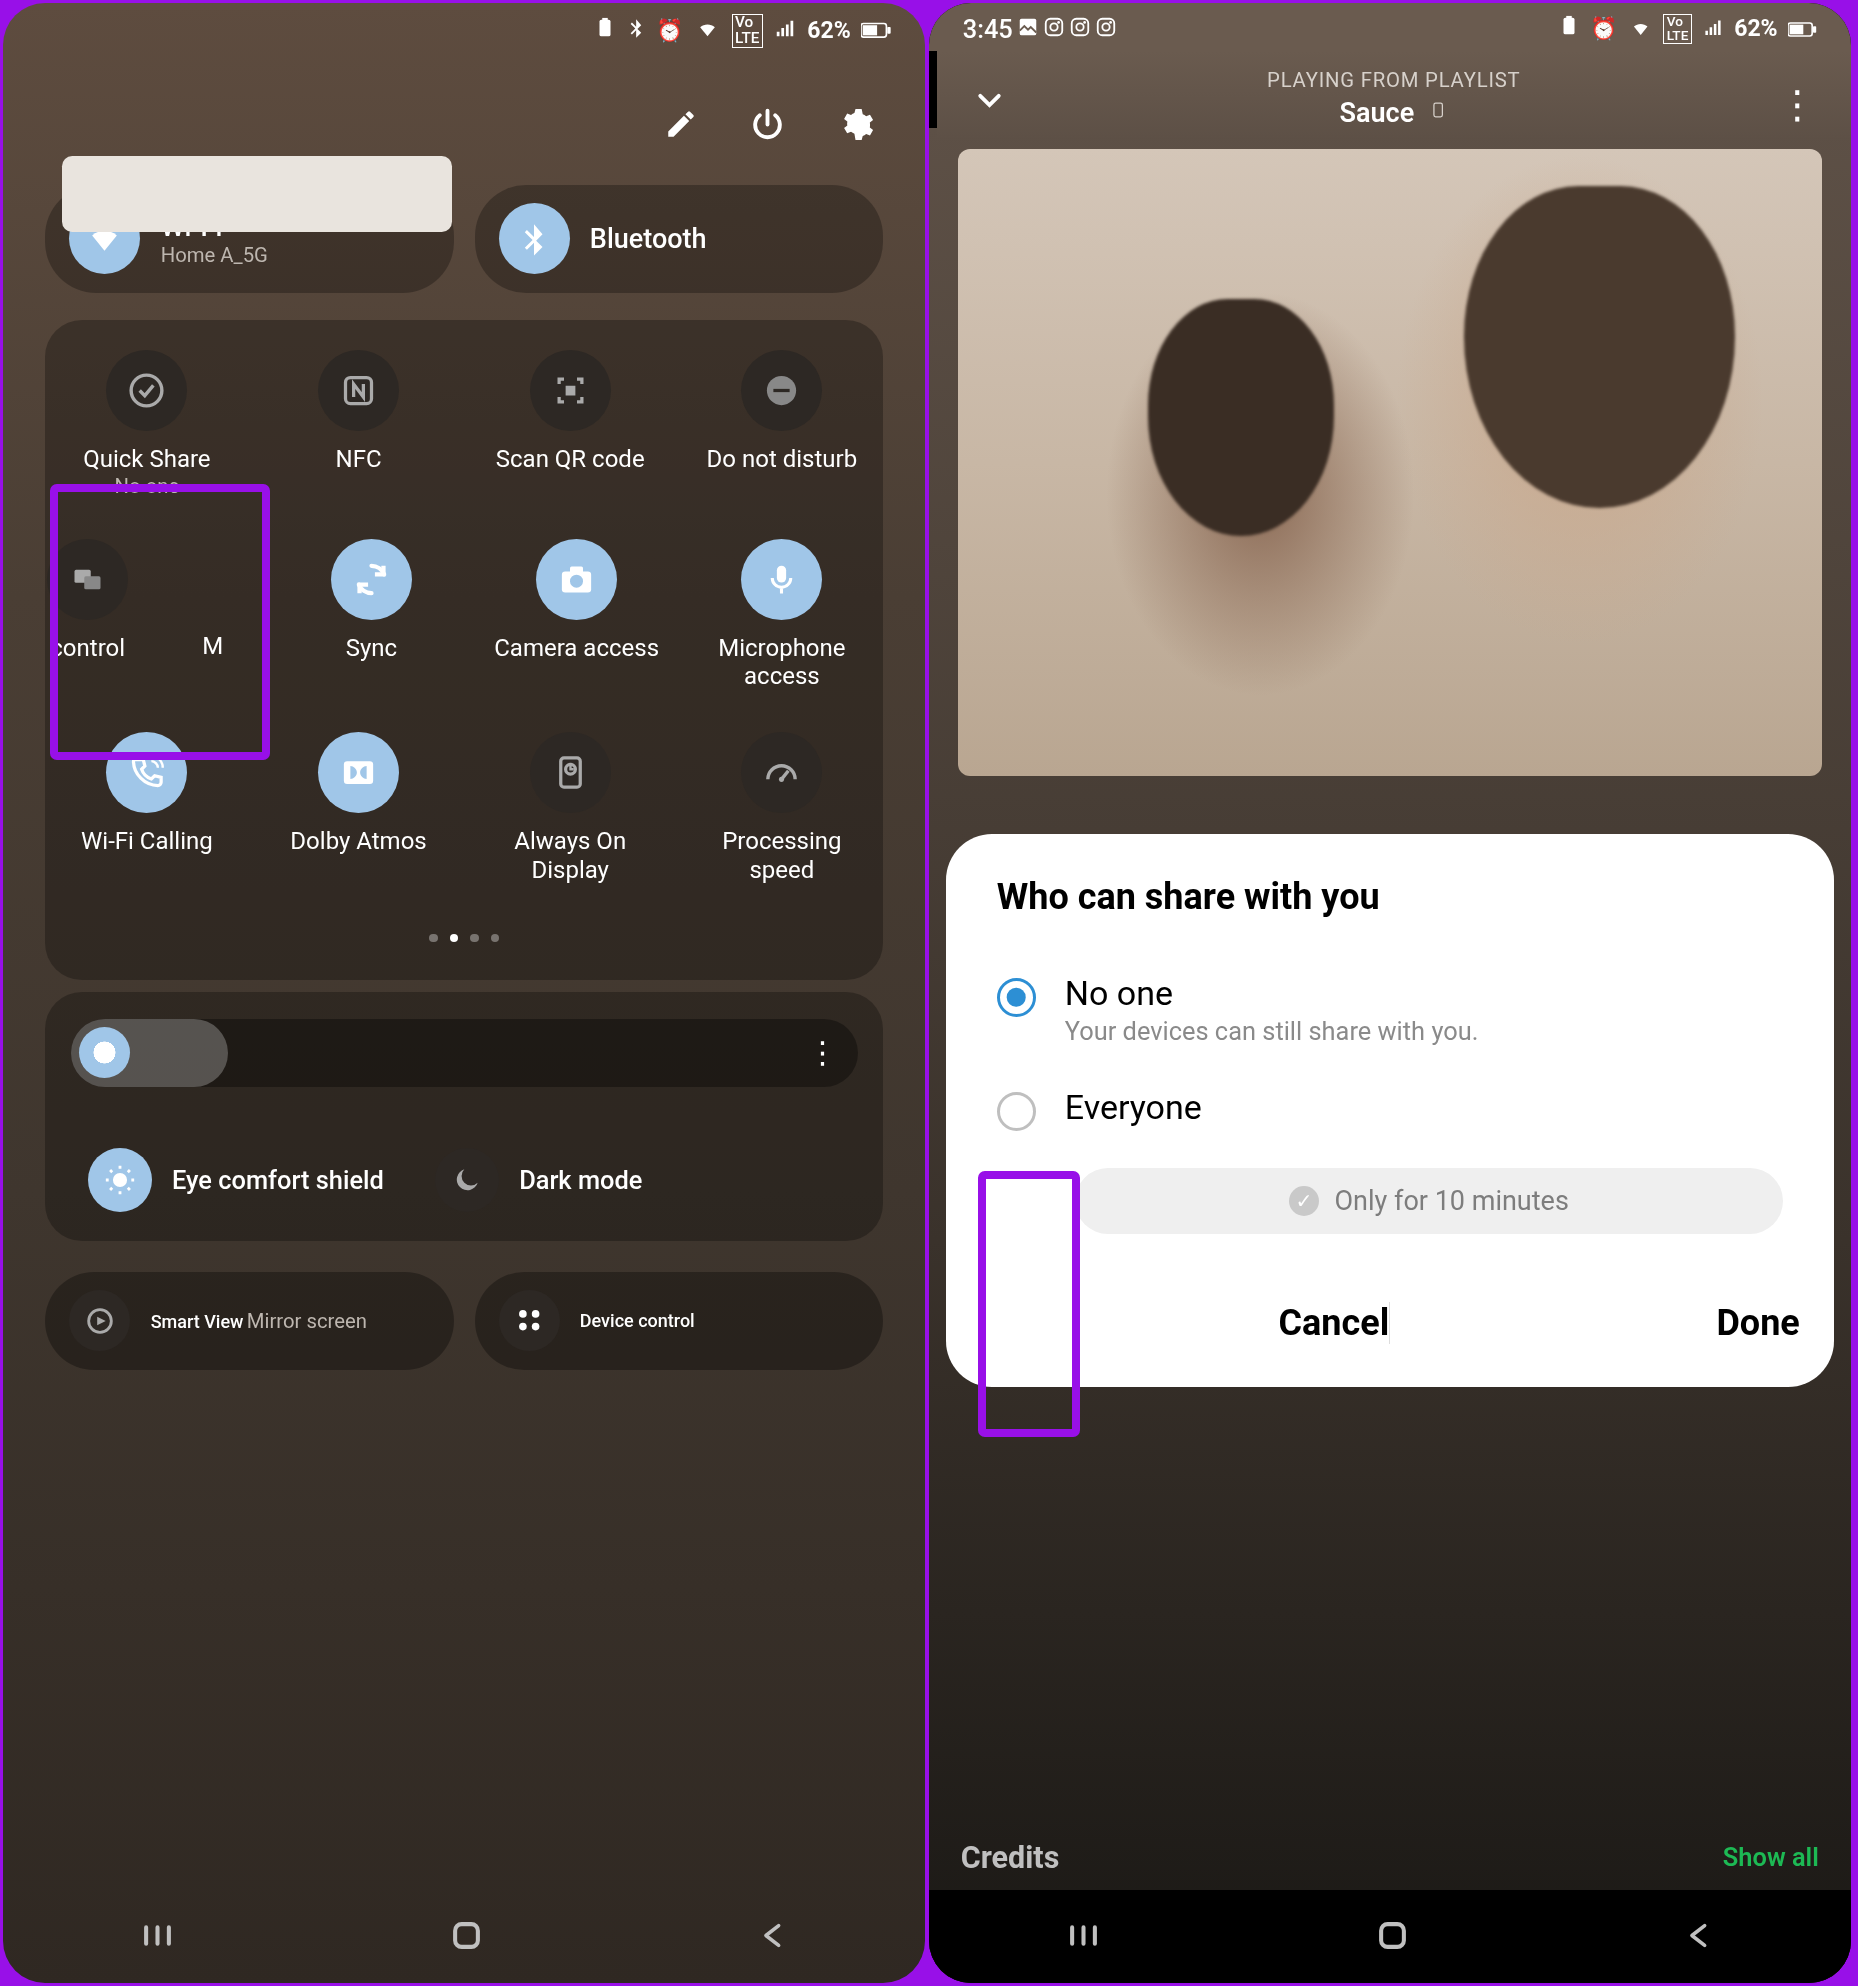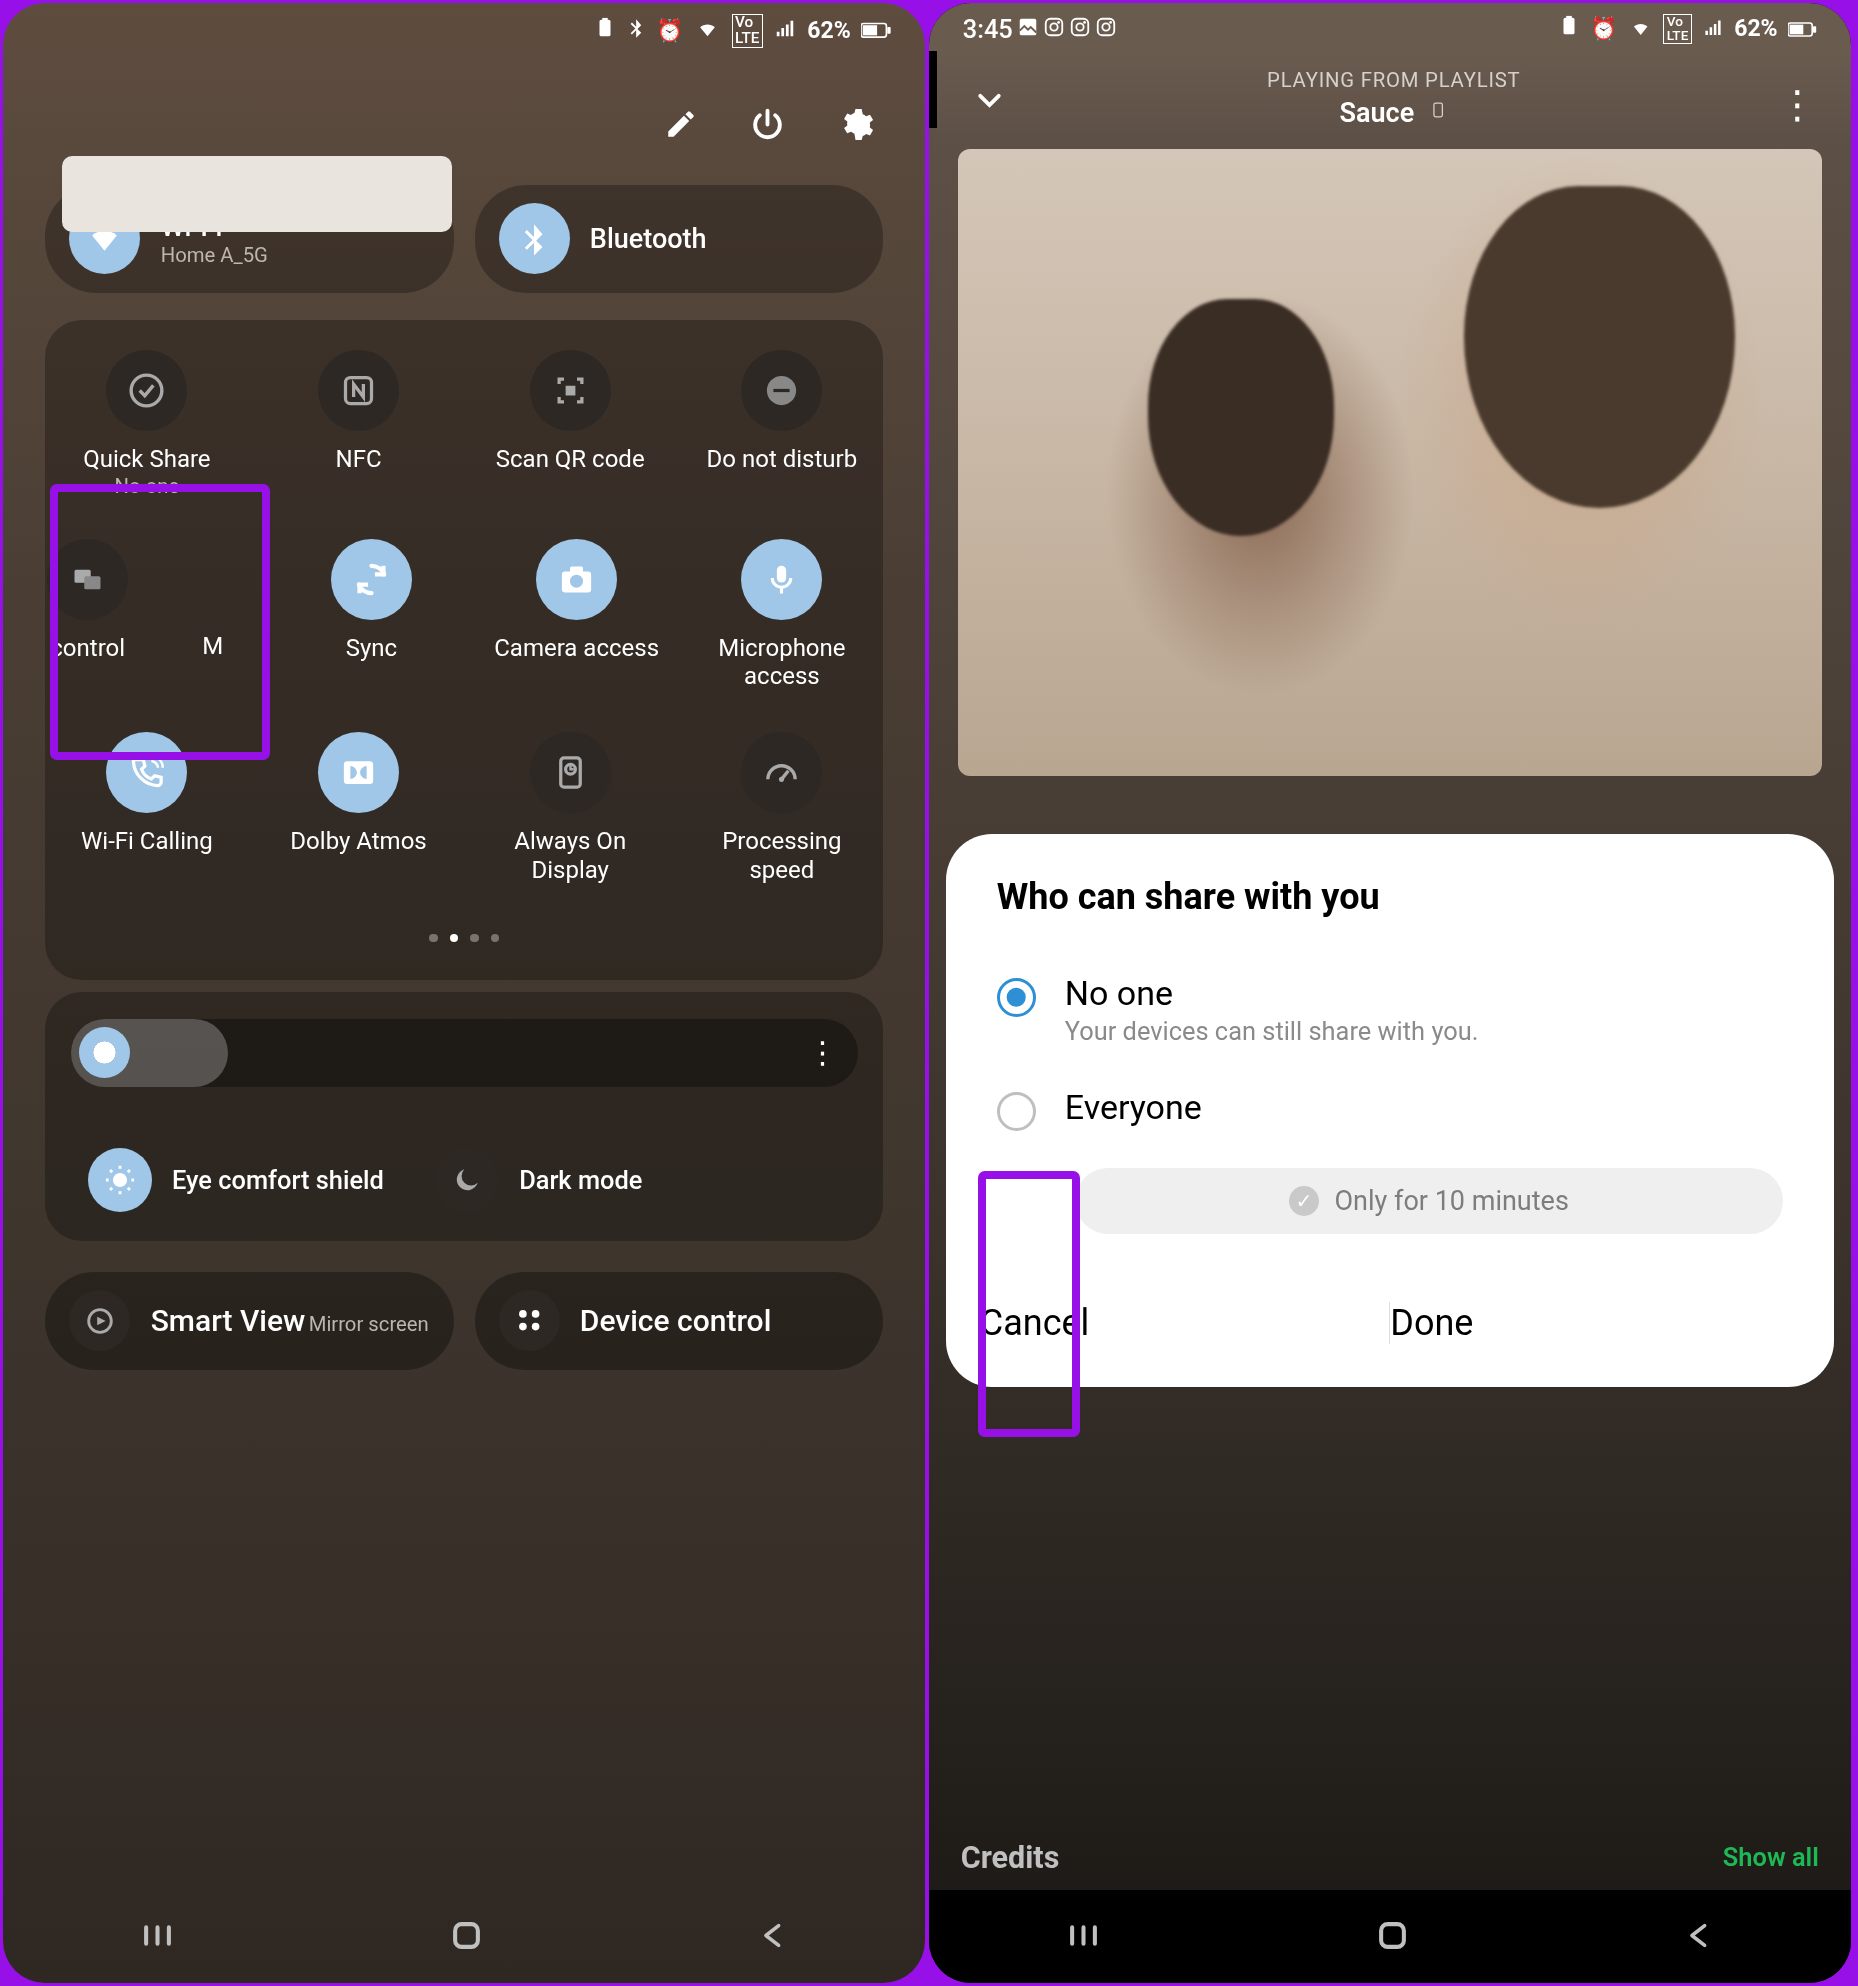--- a/index.html
+++ b/index.html
@@ -185,21 +185,21 @@
     gap: 20.3px;
     background: rgba(0,0,0,0.32);
     border-radius: 51px;
     padding: 18.6px 24px;
   }
   .qs-last .circ {
     width: 61px; height: 61px; border-radius: 50%;
     display: flex; align-items: center; justify-content: center;
     background: #2d2824;
   }
-  .qs-last .lbl .t1 { color: #fff; font-size: 30px; font-weight: 500; margin-top: 44px; }
+  .qs-last .lbl .t1 { color: #fff; font-size: 18px; font-weight: 500; margin-top: 44px; }
   .qs-last .lbl .t2 { color: #bdb6af; font-size: 20.3px; }
   .navbar {
     position: absolute;
     bottom: 0; left: 0; right: 0;
     height: 93px;
     display: flex;
     justify-content: space-around;
     align-items: center;
   }
   .navbar-dark { background: #000; }
@@ -315,23 +315,23 @@
     display: flex; align-items: center; justify-content: center;
     font-size: 20.3px;
   }
   .sheet-actions {
     display: flex;
     margin-top: 51px;
     padding: 17px 0 8.5px;
   }
   .sheet-actions .btn {
     flex: 1;
-    text-align: left;
+    text-align: right;
     font-size: 36px;
-    font-weight: 400;
+    font-weight: 700;
     color: #000;
     position: relative;
   }
   .sheet-actions .btn:first-child {
     border-right: 1.7px solid #ddd;
   }
   .credits-band {
     position: absolute;
     bottom: 93px;
     left: 32px;

